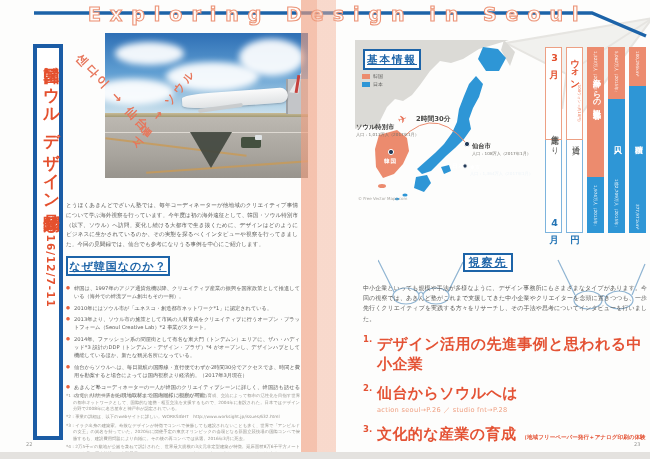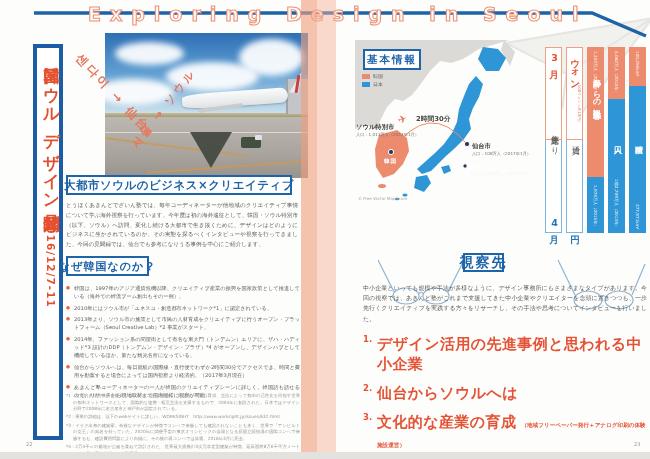--- a/index.html
+++ b/index.html
@@ -55,23 +55,23 @@
   #tailstripe { position:absolute; right:4.2%; top:29%; width:3px; height:18px; background:#c6413d; transform:rotate(9deg); }
   #winglow { position:absolute; left:46%; top:50%; width:22%; height:3%; background:#c9ccce; transform:rotate(-8deg); border-radius:2px; }
   #jetbridge { position:absolute; right:0; top:32%; width:11%; height:24%; background:#c3c5c8; border-left:2px solid #9fa2a6; }
   #tug { position:absolute; left:67%; top:72%; width:10%; height:7%; background:#44503f; border-radius:2px; }
   #tugcab { position:absolute; left:74%; top:70%; width:3.5%; height:4%; background:#dfe3e5; border-radius:1px; }
   #tri-marker { position:absolute; left:42%; top:68%; width:0; height:0; opacity:.93;
     border-left:21px solid transparent; border-right:21px solid transparent; border-top:36px solid #43483f; }
 
   
   .hbox { border:2px solid #1d64a8; background:#fff; color:#1d64a8; font-weight:bold; z-index:3;
-    display:flex; align-items:center; justify-content:center; white-space:nowrap; }
+    display:flex; align-items:center; justify-content:center; white-space:nowrap;text-decoration:underline; }
   #headline-box { left:66px; top:175px; width:226px; height:20px; font-size:11.5px; letter-spacing:.5px; }
-  #why-box { left:66px; top:256px; width:83px; height:20px; font-size:11px; letter-spacing:1px; }
+  #why-box { left:66px; top:256px; width:104px; height:20px; font-size:11px; letter-spacing:1px; }
   #intro-text { left:66px; top:201px; width:232px; font-size:5.6px; line-height:1.75; color:#5b5b59; z-index:3; text-align:justify; }
   #why-list { left:66px; top:284px; width:234px; z-index:3; }
   .bullet-item { position:relative; padding-left:8px; font-size:5.2px; line-height:1.55; color:#60605e; margin-bottom:3.6px; text-align:justify; }
   .bullet-item::before { content:"●"; position:absolute; left:0; top:0; color:#e8603c; font-size:4.6px; }
   #footnotes { left:66px; top:393px; width:234px; z-index:3; }
   .footnote { font-size:4.3px; line-height:1.55; color:#97958f; margin-bottom:1.5px;
     padding-left:7px; text-indent:-7px; text-align:justify; }
 
   
   #watermark-plane { left:498px; top:0px; z-index:0; transform:rotate(10deg); opacity:.85; }
@@ -107,21 +107,21 @@
   #col-tourism .bar-korea { height:70%; } #col-pop .bar-korea { height:28%; } #col-area .bar-korea { height:21%; }
   .bar-label { position:absolute; left:0; width:100%; display:flex; justify-content:center;
     color:#fff; font-size:8px; font-weight:bold; letter-spacing:.5px; }
   #col-tourism .bar-label { top:26px; } #col-pop .bar-label, #col-area .bar-label { top:50%; transform:translateY(-50%); }
   .bar-num-top { position:absolute; left:0; top:4px; width:100%; display:flex; justify-content:center;
     color:rgba(255,255,255,.95); font-size:4.2px; }
   .bar-num-bottom { position:absolute; left:0; bottom:4px; width:100%; display:flex; justify-content:center;
     color:rgba(255,255,255,.95); font-size:4.2px; }
 
   
-  #inspect-box { left:463px; top:253px; width:41px; height:19px; font-size:14px; letter-spacing:2px; }
+  #inspect-box { left:463px; top:253px; width:50px; height:19px; font-size:11px; letter-spacing:2px; }
   .glasses { z-index:2; } #glasses-left { left:378px; top:256px; } #glasses-right { left:556px; top:256px; }
   #inspect-intro { left:363px; top:283px; width:284px; font-size:6px; line-height:1.7; color:#5b5b59; z-index:3; text-align:justify; }
   #inspect-list { left:363px; top:334px; width:286px; z-index:3; }
   .ins-item { position:relative; padding-left:14px; margin-bottom:9px; }
   .ins-num { position:absolute; left:0; top:0; color:#e45335; font-weight:bold; font-size:8.5px; }
   .ins-title { color:#e45335; font-weight:bold; font-size:15px; letter-spacing:.4px; }
   .ins-note { color:#e45335; font-weight:bold; font-size:5.6px; }
   .ins-sub { color:#efa183; font-size:6.6px; margin-top:2.5px; letter-spacing:.3px; }
 </style>
 </head>
@@ -164,21 +164,20 @@
     <div id="jetbridge"></div>
     <div id="fuselage"></div>
     <div id="tailfin"></div>
     <div id="tailstripe"></div>
     <div id="winglow"></div>
     <div id="tug"></div>
     <div id="tugcab"></div>
     <div id="tri-marker"></div>
   </div>
 
-  <div id="headline-box" class="abs hbox">大都市ソウルのビジネス×クリエイティブ</div>
   <div id="intro-text" class="abs">とうほくあきんどでざいん塾では、毎年コーディネーターが他地域のクリエイティブ事情について学ぶ海外視察を行っています。今年度は初の海外遠征として、韓国・ソウル特別市（以下、ソウル）へ訪問。変化し続ける大都市で生き抜くために、デザインはどのようにビジネスに生かされているのか、その実態を探るべくインタビューや視察を行ってきました。今回の見聞録では、仙台でも参考になりうる事例を中心にご紹介します。</div>
   <div id="why-box" class="abs hbox">なぜ韓国なのか？</div>
 
   <div id="why-list" class="abs">
     <div class="bullet-item">韓国は、1997年のアジア通貨危機以降、クリエイティブ産業の振興を国家政策として推進している（海外での韓流ブーム創出もその一例）。</div>
     <div class="bullet-item">2010年にはソウル市が「ユネスコ・創造都市ネットワーク*1」に認定されている。</div>
     <div class="bullet-item">2013年より、ソウル市の施策として市民の人材育成をクリエイティブに行うオープン・プラットフォーム（Seoul Creative Lab）*2 事業がスタート。</div>
     <div class="bullet-item">2014年、ファッション系の問屋街として有名な東大門（トンデムン）エリアに、ザハ・ハディッド*3 設計のDDP（トンデムン・デザイン・プラザ）*4 がオープンし、デザインハブとして機能しているほか、新たな観光名所になっている。</div>
     <div class="bullet-item">仙台からソウルへは、毎日就航の国際線・直行便でわずか2時間30分でアクセスでき、時間と費用を勘案すると場合によっては国内視察より経済的。（2017年3月現在）</div>
     <div class="bullet-item">あきんど塾コーディネーターの一人が韓国のクリエイティブシーンに詳しく、韓国語も話せるので、リサーチから現地取材まで国内同様に視察が可能。</div>
@@ -318,20 +317,21 @@
   <div id="inspect-intro" class="abs">中小企業といっても規模や手法が多様なように、デザイン事務所にもさまざまなタイプがあります。今回の視察では、あきんど塾がこれまで支援してきた中小企業やクリエイターを念頭に置きつつも、一歩先行くクリエイティブを実践する方々をリサーチし、その手法や思考についてインタビューを行いました。</div>
 
   <div id="inspect-list" class="abs">
     <div class="ins-item">
       <span class="ins-num">1.</span>
       <span class="ins-title">デザイン活用の先進事例と思われる中小企業</span>
     </div>
     <div class="ins-item">
       <span class="ins-num">2.</span>
       <span class="ins-title">仙台からソウルへは</span>
+      <div class="ins-sub">action seoul→P.26 ／ studio fnt→P.28</div>
     </div>
     <div class="ins-item">
       <span class="ins-num">3.</span>
       <span class="ins-title">文化的な産業の育成</span>
       <span class="ins-note">（地域フリーペーパー発行＋アナログ印刷の体験施設運営）</span>
     </div>
     <div class="ins-item small">
       <span class="ins-num">4.</span>
 
     </div>

